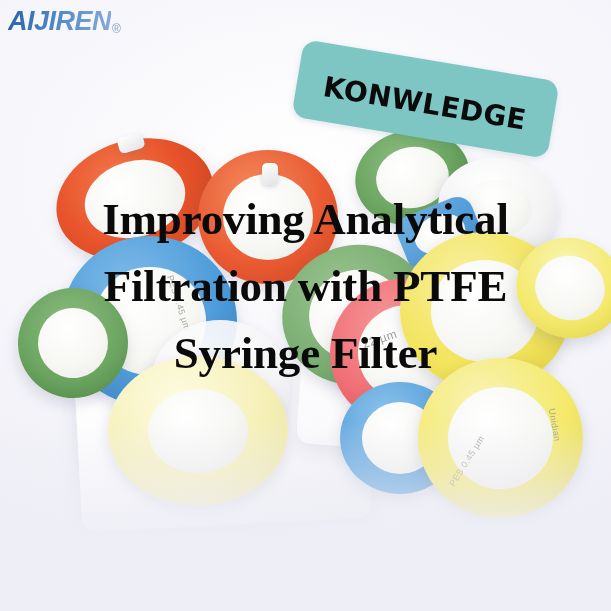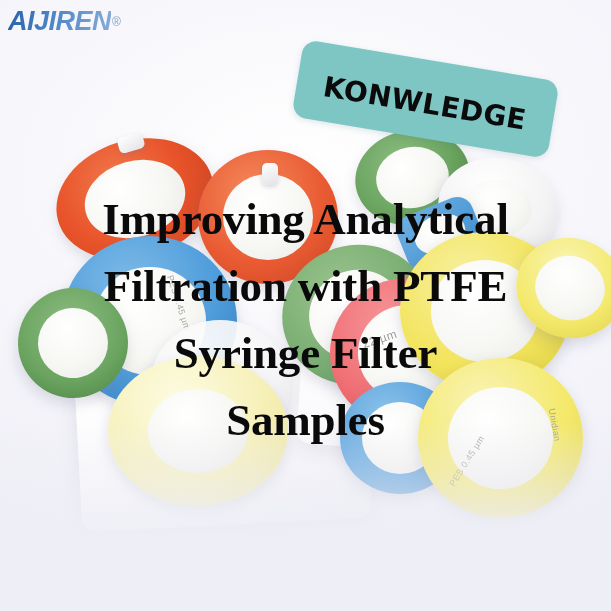--- a/index.html
+++ b/index.html
@@ -69,21 +69,21 @@
     position:absolute; left:0; right:0; bottom:0; height:190px;
     background: linear-gradient(180deg, rgba(238,238,246,0) 0%, #eeeef6 62%, #eeeef6 100%);
   }
 
   
   #logo {
     position: absolute;
     left: 8px;
     top: 8px;
     display: flex;
-    align-items: center;
+    align-items: flex-end;
   }
   #logo .wordmark {
     font-family: "Liberation Sans", sans-serif;
     font-weight: bold;
     font-style: italic;
     font-size: 27px;
     letter-spacing: -0.5px;
     background: linear-gradient(95deg, #2a62ab 0%, #4f87c6 45%, #86aad6 100%);
     -webkit-background-clip: text;
     background-clip: text;
@@ -231,16 +231,15 @@
   </div>
 
   <div id="badge">
     <span class="badge-label">Konwledge</span>
   </div>
 
   <div id="headline">
     <div class="line">Improving Analytical</div>
     <div class="line">Filtration with PTFE</div>
     <div class="line">Syringe Filter</div>
-    <div class="line">Samples</div>
   </div>
 
 </div>
 
 </body></html>

